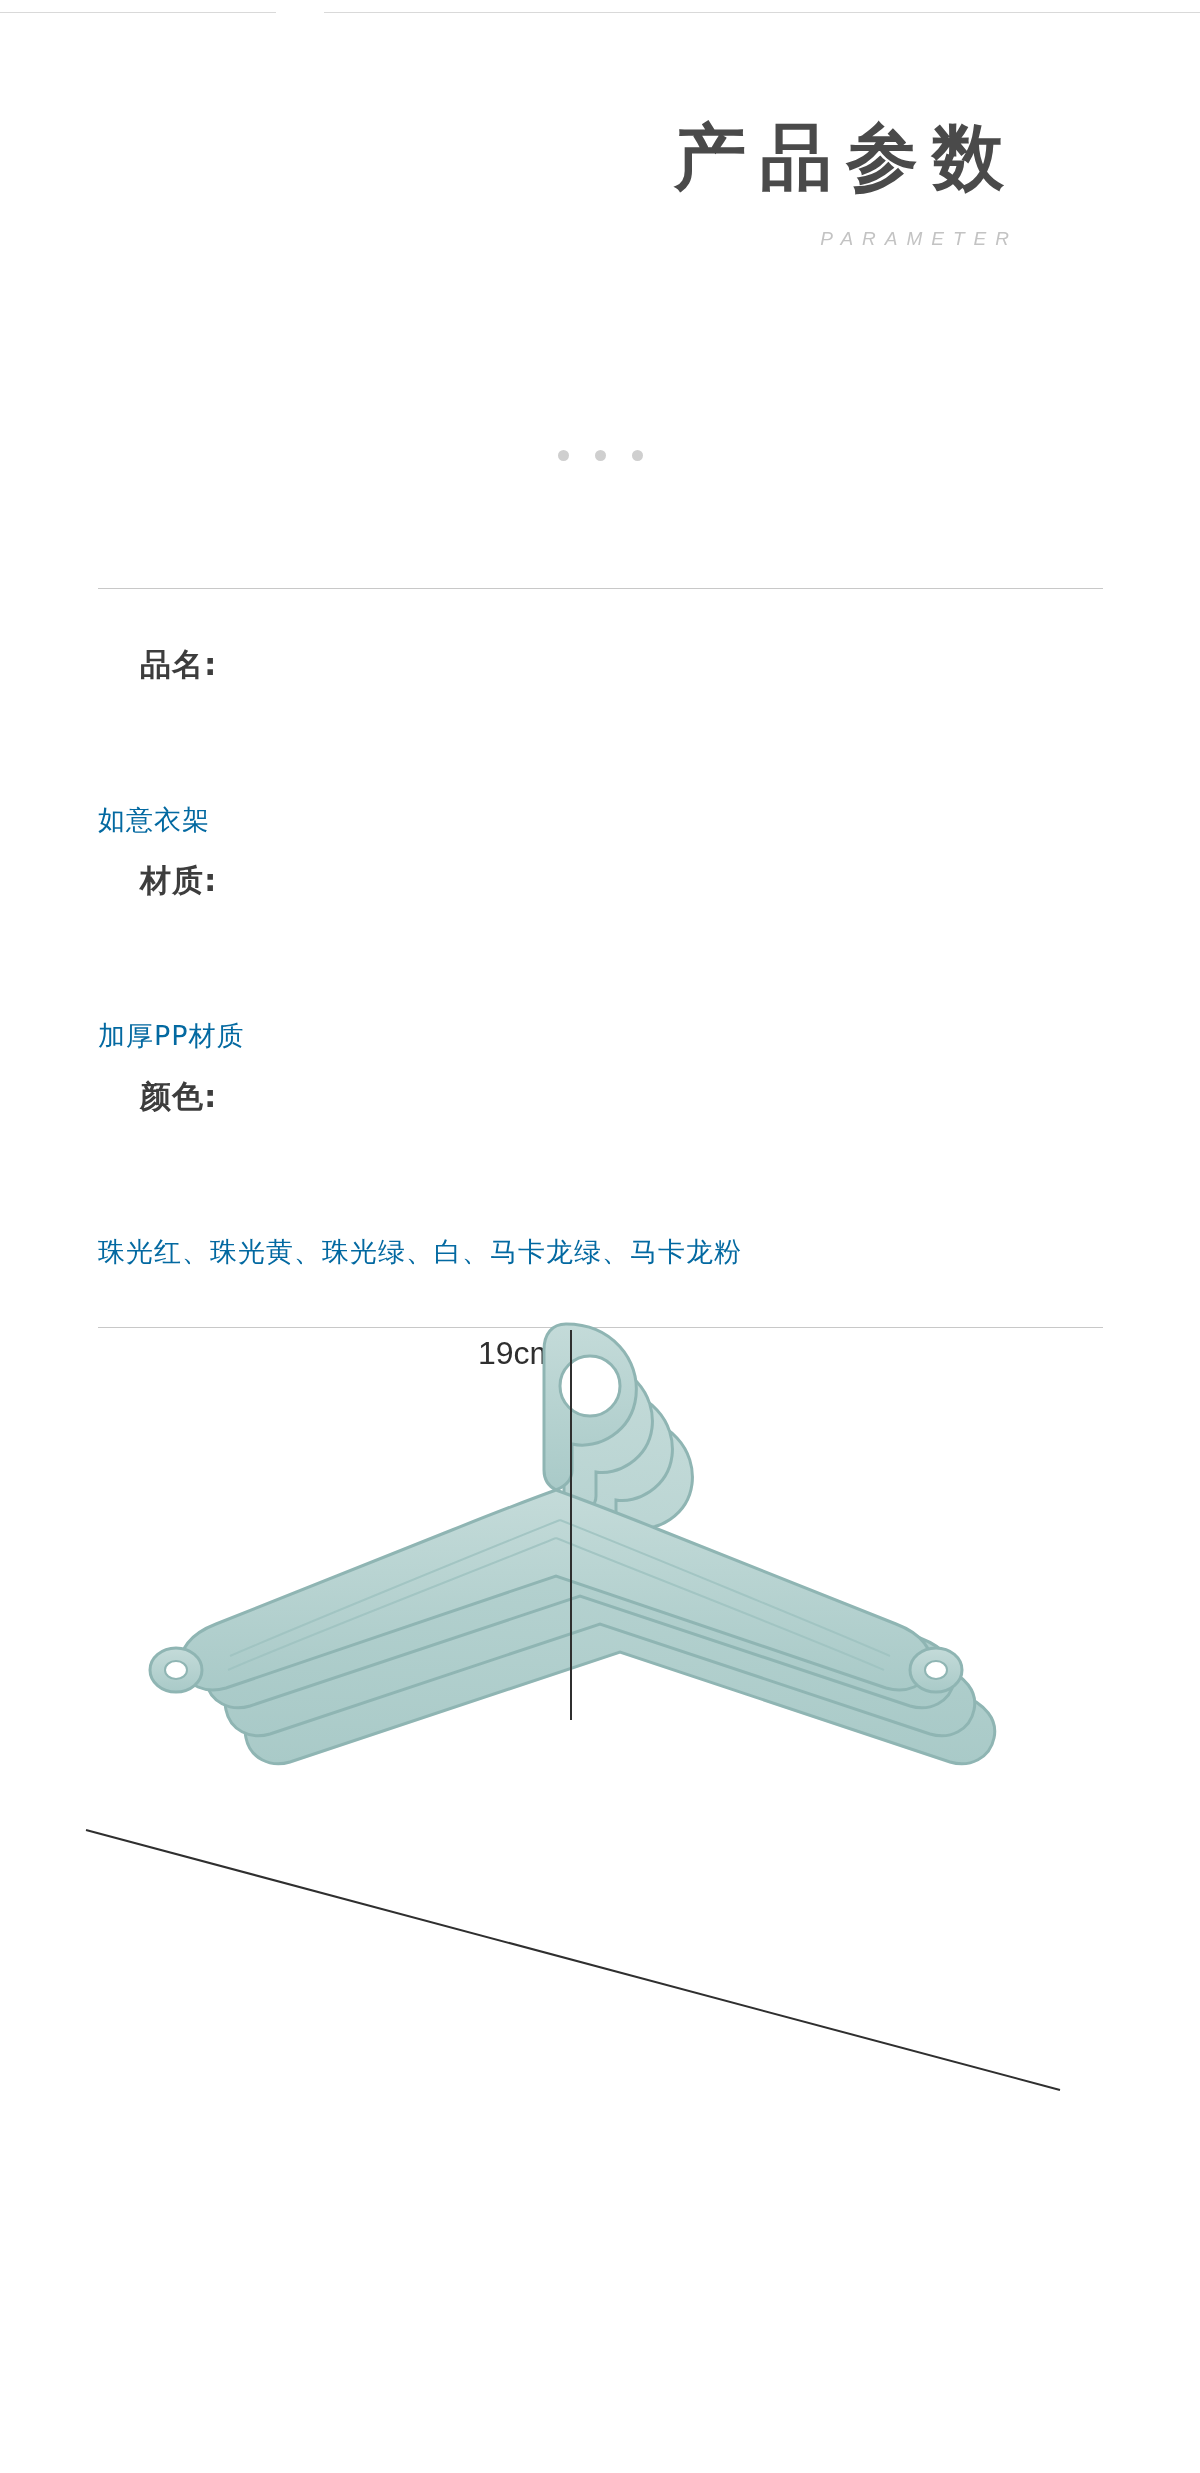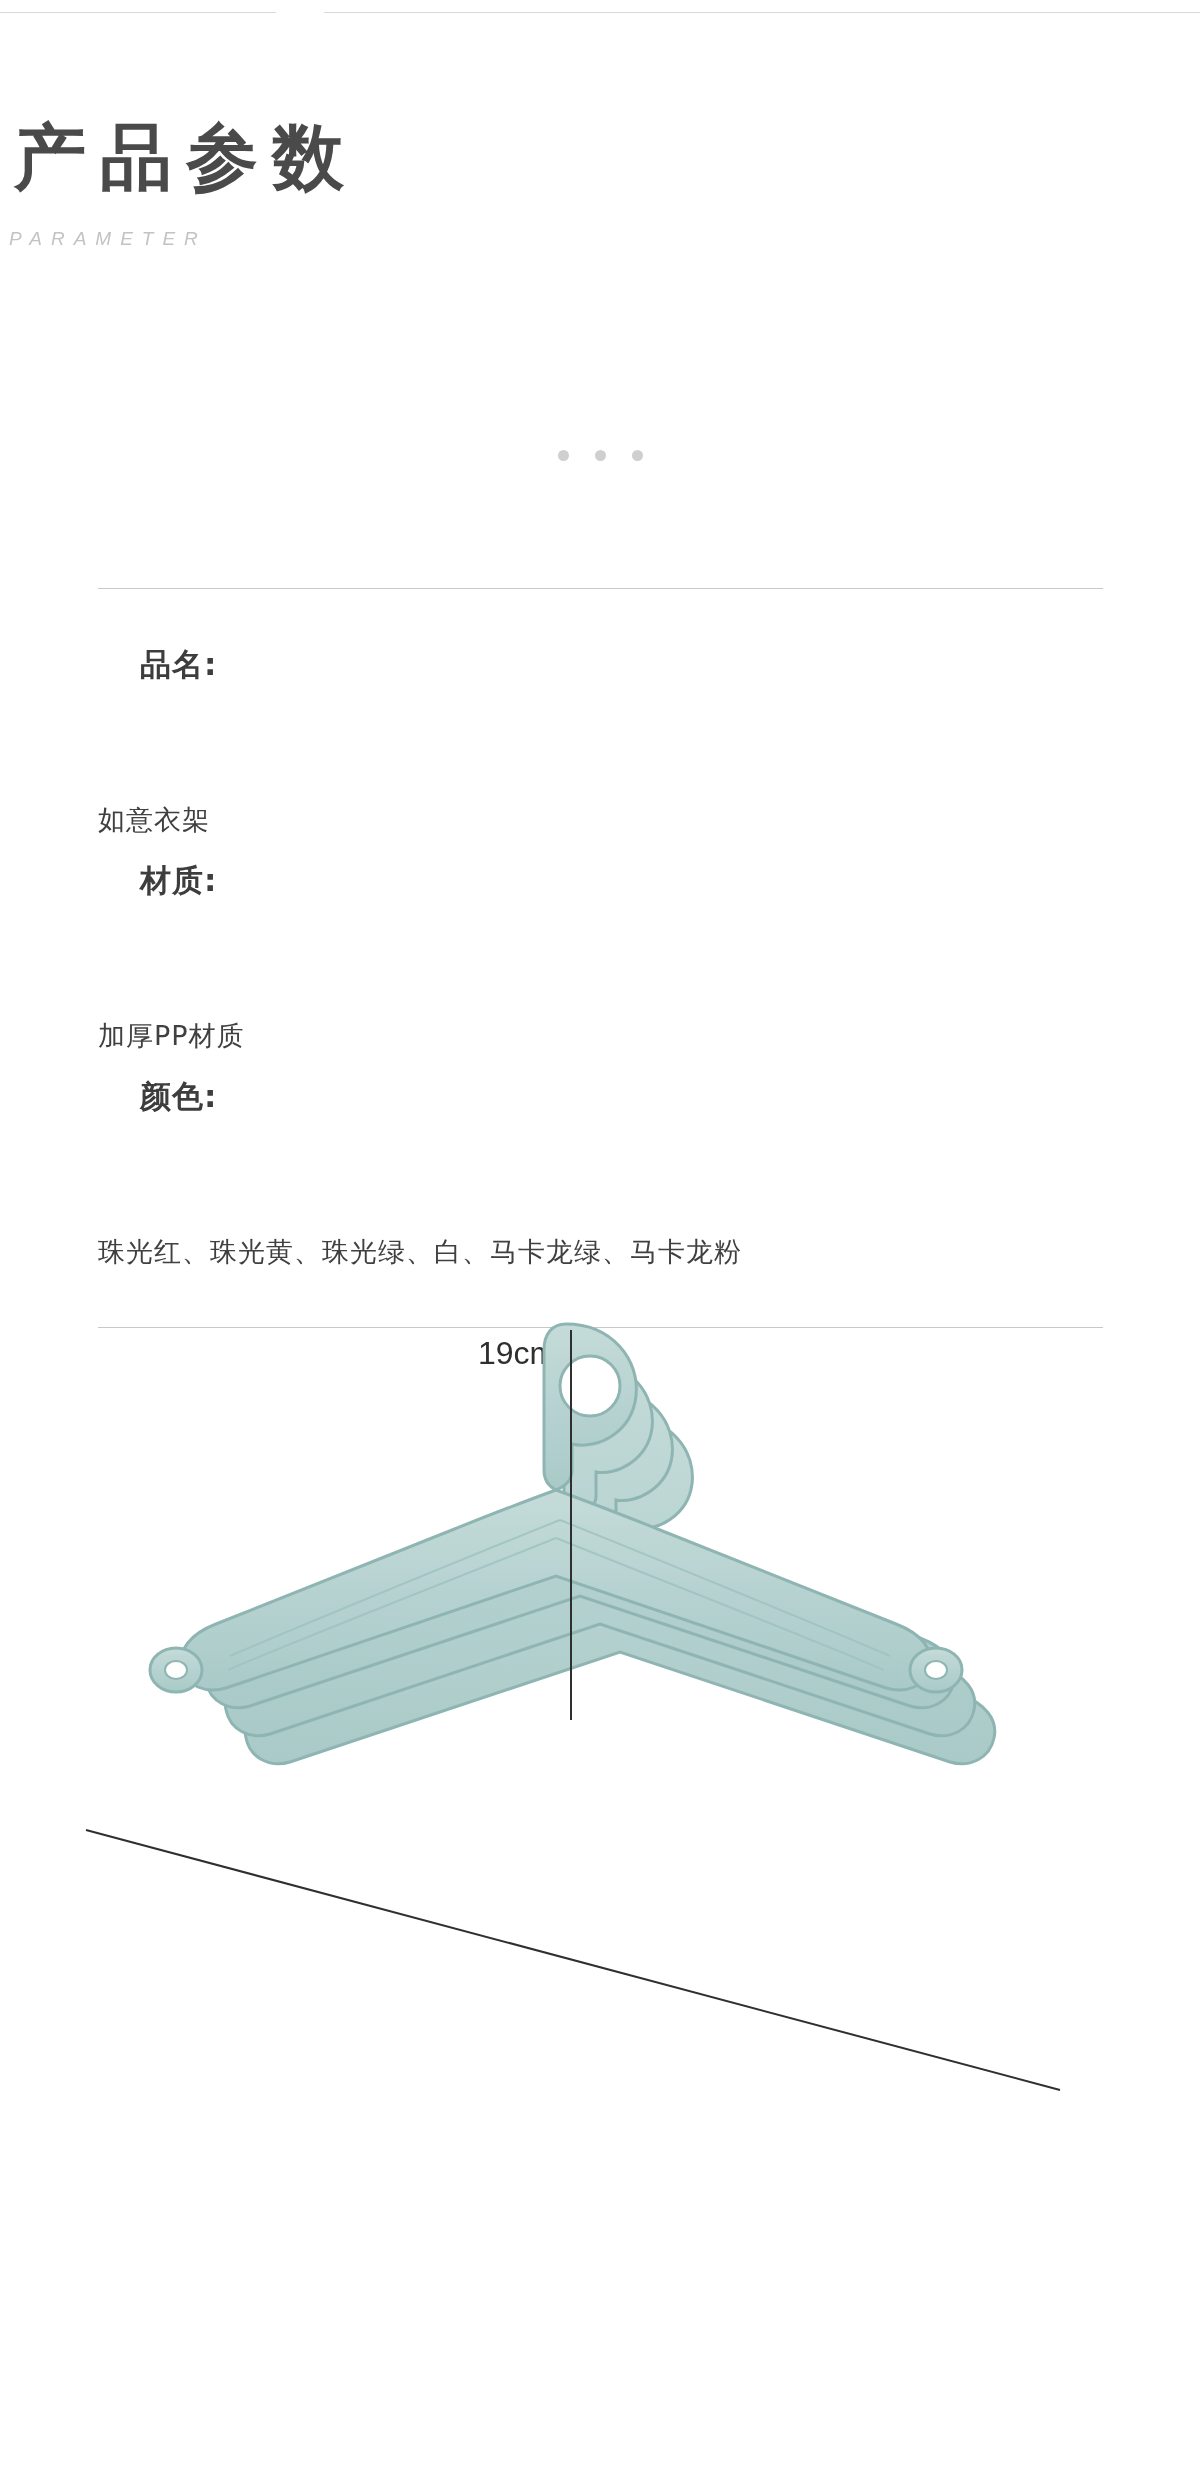--- a/index.html
+++ b/index.html
@@ -40,21 +40,21 @@
     height: 1px;
     background: #d9d9d9;
   }
 
   
   .header {
     position: absolute;
     top: 120px;
     left: 0;
     width: 1018px;
-    text-align: left;
+    text-align: right;
   }
   .header .title {
     font-family: "DejaVu Sans", sans-serif;
     font-size: 72px;
     font-weight: 700;
     letter-spacing: 14px;
     color: #4a4a4a;
     line-height: 1.05;
     text-indent: 14px;
   }
@@ -111,21 +111,21 @@
     font-size: 31px;
     font-weight: 700;
     color: #3d3d3d;
     letter-spacing: 1px;
     padding-left: 42px;
     box-sizing: border-box;
   }
   .spec-value {
     font-family: "DejaVu Sans", sans-serif;
     font-size: 27px;
-    color: #404040;
+    color: #0369a1;
     letter-spacing: 1px;
   }
 
   
   .product-area {
     position: absolute;
     top: 1290px;
     left: 0;
     width: 1200px;
     height: 1180px;

